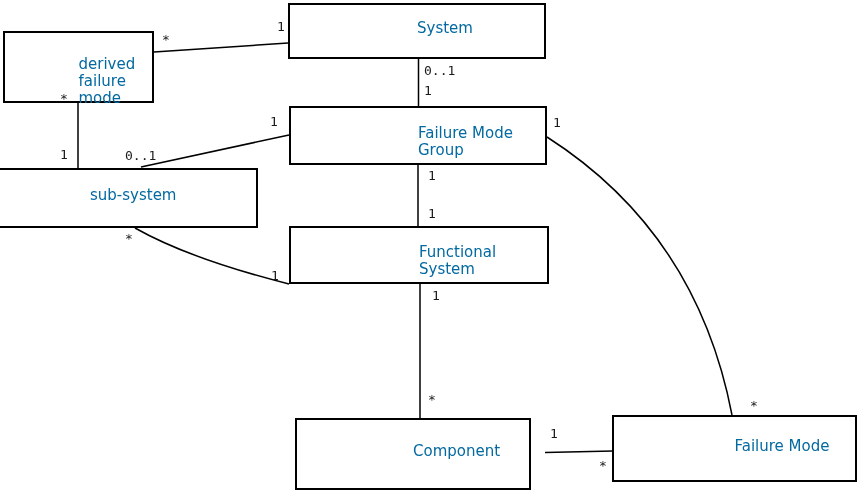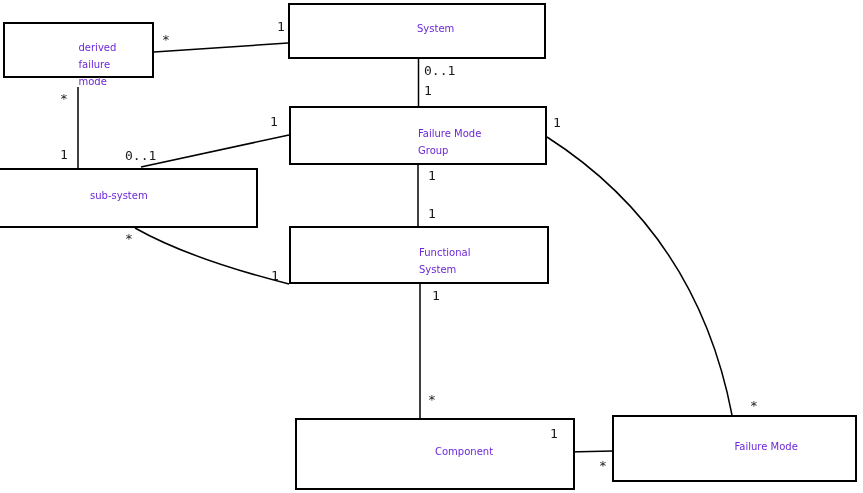--- a/index.html
+++ b/index.html
@@ -21,40 +21,40 @@
     position: absolute;
     box-sizing: border-box;
     background: #ffffff;
     border: 2px solid #000000;
   }
   .node-label {
     position: absolute;
     left: 50%;
     top: 50%;
     margin-top: -11px;
-    font-size: 10px;
+    font-size: 15px;
     line-height: 17px;
-    color: #6d28d9;
+    color: #0369a1;
     white-space: pre-line;
   }
   .mult {
     position: absolute;
     font-family: "DejaVu Sans Mono", monospace;
     font-size: 13px;
     line-height: 15px;
     color: #1a1a1a;
     white-space: nowrap;
   }
   
-  #n-dfm    { left: 3px;   top: 22px;  width: 151px; height: 56px; text-decoration: underline; }
+  #n-dfm    { left: 3px;   top: 31px;  width: 151px; height: 72px; text-decoration: underline; }
   #n-system { left: 288px; top: 3px;   width: 258px; height: 56px; }
   #n-fmg    { left: 289px; top: 106px; width: 258px; height: 59px; }
   #n-subsys { left: -78px; top: 168px; width: 336px; height: 60px; }
   #n-fg     { left: 289px; top: 226px; width: 260px; height: 58px; }
-  #n-comp   { left: 295px; top: 418px; width: 280px; height: 72px; }
+  #n-comp   { left: 295px; top: 418px; width: 236px; height: 72px; }
   #n-fm     { left: 612px; top: 415px; width: 245px; height: 67px; }
   
   #m1  { left: 162px; top: 32px;  }
   #m2  { left: 277px; top: 19px;  }
   #m3  { left: 60px;  top: 91px;  }
   #m4  { left: 60px;  top: 147px; }
   #m5  { left: 125px; top: 148px; }
   #m6  { left: 270px; top: 114px; }
   #m7  { left: 424px; top: 63px;  }
   #m8  { left: 424px; top: 83px;  }

